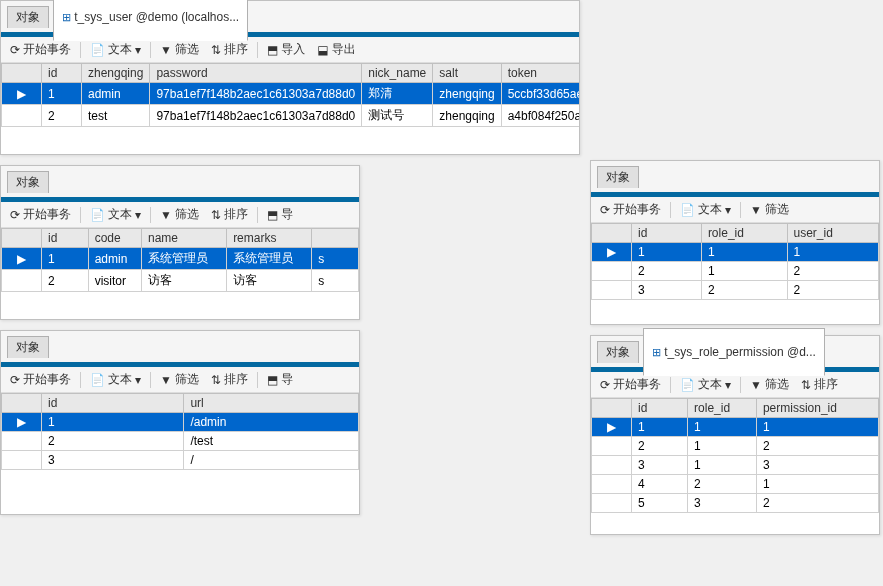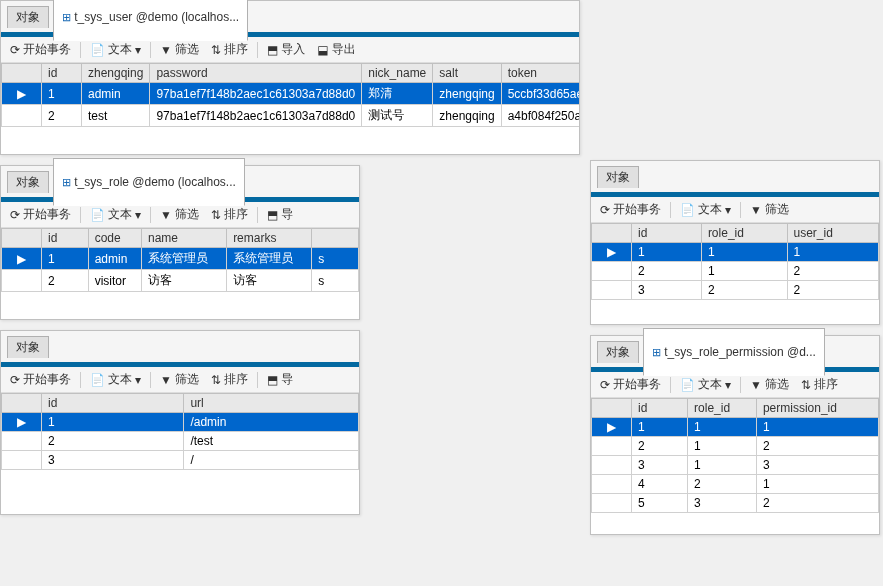--- a/index.html
+++ b/index.html
@@ -227,24 +227,20 @@
         </tbody>
     </table>
   </div>
 </div>
 
 <div class="panel" id="panel-role">
   <div class="panel-title-bar">
     <div class="tab-inactive">
       <span>对象</span>
     </div>
-    <div class="tab-active">
-      <span class="icon-table">⊞</span>
-      <span>t_sys_role @demo (localhos...</span>
-    </div>
   </div>
   <div class="toolbar">
     <button class="toolbar-btn">
       <span>⟳</span>
       <span>开始事务</span>
     </button>
     <div class="toolbar-sep"></div>
     <button class="toolbar-btn">
       <span>📄</span>
       <span>文本</span>

